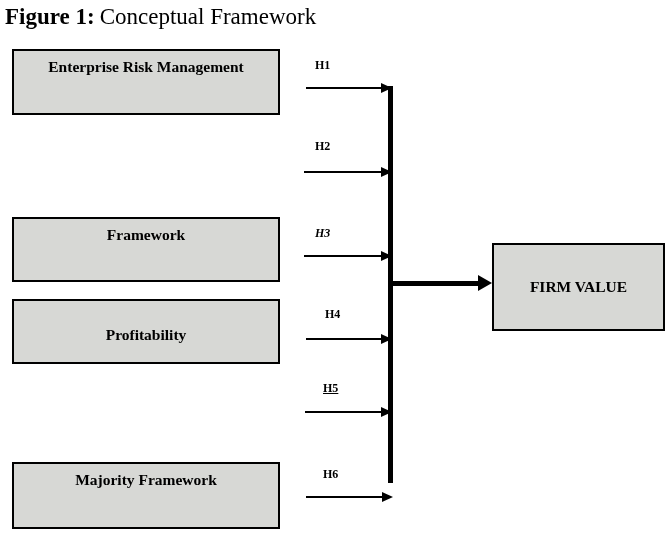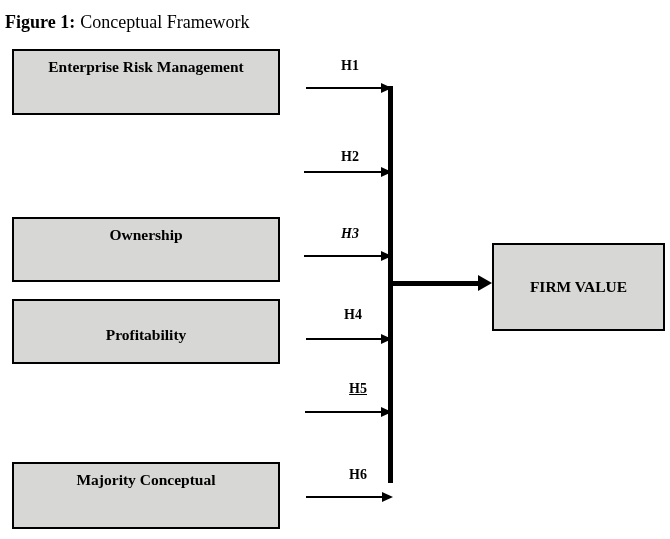--- a/index.html
+++ b/index.html
@@ -14,22 +14,22 @@
     width: 670px;
     height: 539px;
     background: #ffffff;
     font-family: "Liberation Serif", "DejaVu Serif", serif;
     color: #000000;
     overflow: hidden;
   }
   .figure-title {
     position: absolute;
     left: 5px;
-    top: 12px;
-    font-size: 18px;
+    top: 4px;
+    font-size: 23px;
     white-space: nowrap;
   }
   .figure-title .bold { font-weight: bold; }
   .figure-title .rest { margin-left: 5px; font-weight: normal; }
 
   .pred-box {
     position: absolute;
     left: 12px;
     width: 268px;
     background: var(--box-fill);
@@ -42,23 +42,23 @@
   .pred-label {
     font-weight: bold;
     font-size: 15.5px;
     white-space: nowrap;
   }
   .pred-label.small { font-size: 13.5px; padding-top: 3px; }
 
   .hyp-label {
     position: absolute;
     width: 44px;
-    text-align: right;
+    text-align: left;
     font-weight: bold;
-    font-size: 14px;
+    font-size: 12px;
   }
 
   .h-line {
     position: absolute;
     height: 2px;
     background: var(--arrow);
   }
   .arrow-head {
     position: absolute;
     width: 0;
@@ -122,44 +122,44 @@
     <span class="bold">Figure 1:</span><span class="rest">Conceptual Framework</span>
   </div>
 
   <div class="pred-box" style="top:49px;height:66px;">
     <span class="pred-label">Enterprise Risk Management</span>
   </div>
   <div class="hyp-label" style="left:315px;top:58px;">H1</div>
   <div class="h-line" style="left:306px;top:87px;width:75px;"></div>
   <div class="arrow-head" style="left:381px;top:83px;"></div>
 
-  <div class="hyp-label" style="left:315px;top:149px;">H2</div>
+  <div class="hyp-label" style="left:315px;top:139px;">H2</div>
   <div class="h-line" style="left:304px;top:171px;width:77px;"></div>
   <div class="arrow-head" style="left:381px;top:167px;"></div>
 
   <div class="pred-box" style="top:217px;height:65px;">
-    <span class="pred-label">Ownership</span>
+    <span class="pred-label">Framework</span>
   </div>
   <div class="hyp-label" style="left:315px;top:226px;font-style:italic;">H3</div>
   <div class="h-line" style="left:304px;top:255px;width:77px;"></div>
   <div class="arrow-head" style="left:381px;top:251px;"></div>
 
   <div class="pred-box" style="top:299px;height:65px;align-items:center;">
     <span class="pred-label">Profitability</span>
   </div>
-  <div class="hyp-label" style="left:318px;top:307px;">H4</div>
+  <div class="hyp-label" style="left:325px;top:307px;">H4</div>
   <div class="h-line" style="left:306px;top:338px;width:75px;"></div>
   <div class="arrow-head" style="left:381px;top:334px;"></div>
 
   <div class="hyp-label" style="left:323px;top:381px;text-decoration:underline;">H5</div>
   <div class="h-line" style="left:305px;top:411px;width:76px;"></div>
   <div class="arrow-head" style="left:381px;top:407px;"></div>
 
   <div class="pred-box" style="top:462px;height:67px;">
-    <span class="pred-label">Majority Conceptual</span>
+    <span class="pred-label">Majority Framework</span>
   </div>
   <div class="hyp-label" style="left:323px;top:467px;">H6</div>
   <div class="h-line" style="left:306px;top:496px;width:76px;"></div>
   <div class="arrow-head" style="left:382px;top:492px;"></div>
 
   <div class="v-line"></div>
 
   <div class="main-line"></div>
   <div class="main-head"></div>
 

